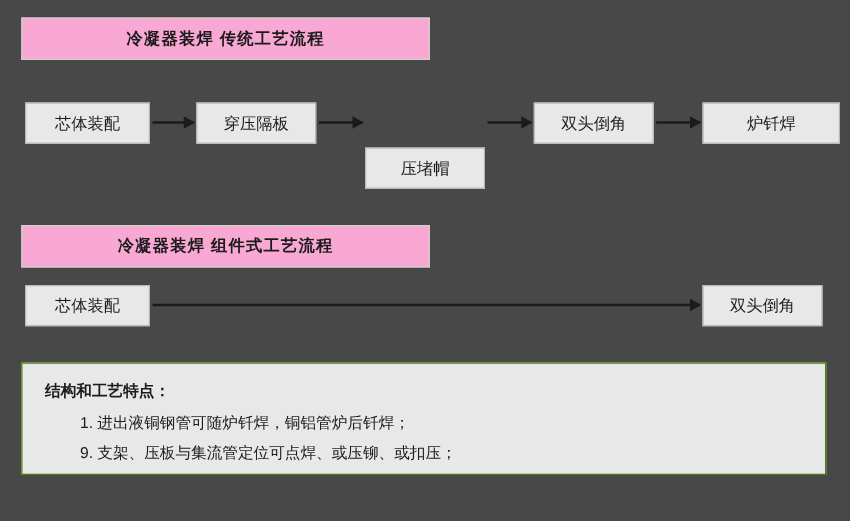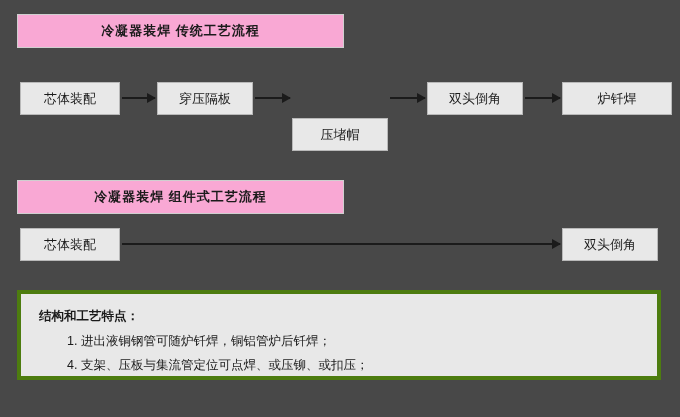--- a/index.html
+++ b/index.html
@@ -93,21 +93,21 @@
 
   #arrow-long { left: 122px; top: 243px; width: 438px; }
 
   #notes-box {
     position: absolute;
     left: 17px;
     top: 290px;
     width: 644px;
     height: 90px;
     background: #e8e8e8;
-    border: 4px solid #4d7c0f;
+    border: 1px solid #4d7c0f;
     box-sizing: border-box;
     padding: 14px 18px;
   }
   .notes-title {
     font-size: 12.5px;
     font-weight: bold;
     color: #1b1b1b;
     margin-bottom: 9px;
   }
   .notes-line {
@@ -145,16 +145,16 @@
 
   <div class="row2">
     <div class="node" id="node-core-assembly-2">芯体装配</div>
     <div class="arrow" id="arrow-long"></div>
     <div class="node" id="node-double-chamfer">双头倒角</div>
   </div>
 
   <div id="notes-box">
     <div class="notes-title">结构和工艺特点：</div>
     <div class="notes-line">1. 进出液铜钢管可随炉钎焊，铜铝管炉后钎焊；</div>
-    <div class="notes-line">4. 支架、压板与集流管定位可点焊、或压铆、或扣压；</div>
+    <div class="notes-line">9. 支架、压板与集流管定位可点焊、或压铆、或扣压；</div>
   </div>
 
 </div>
 
 </body></html>

